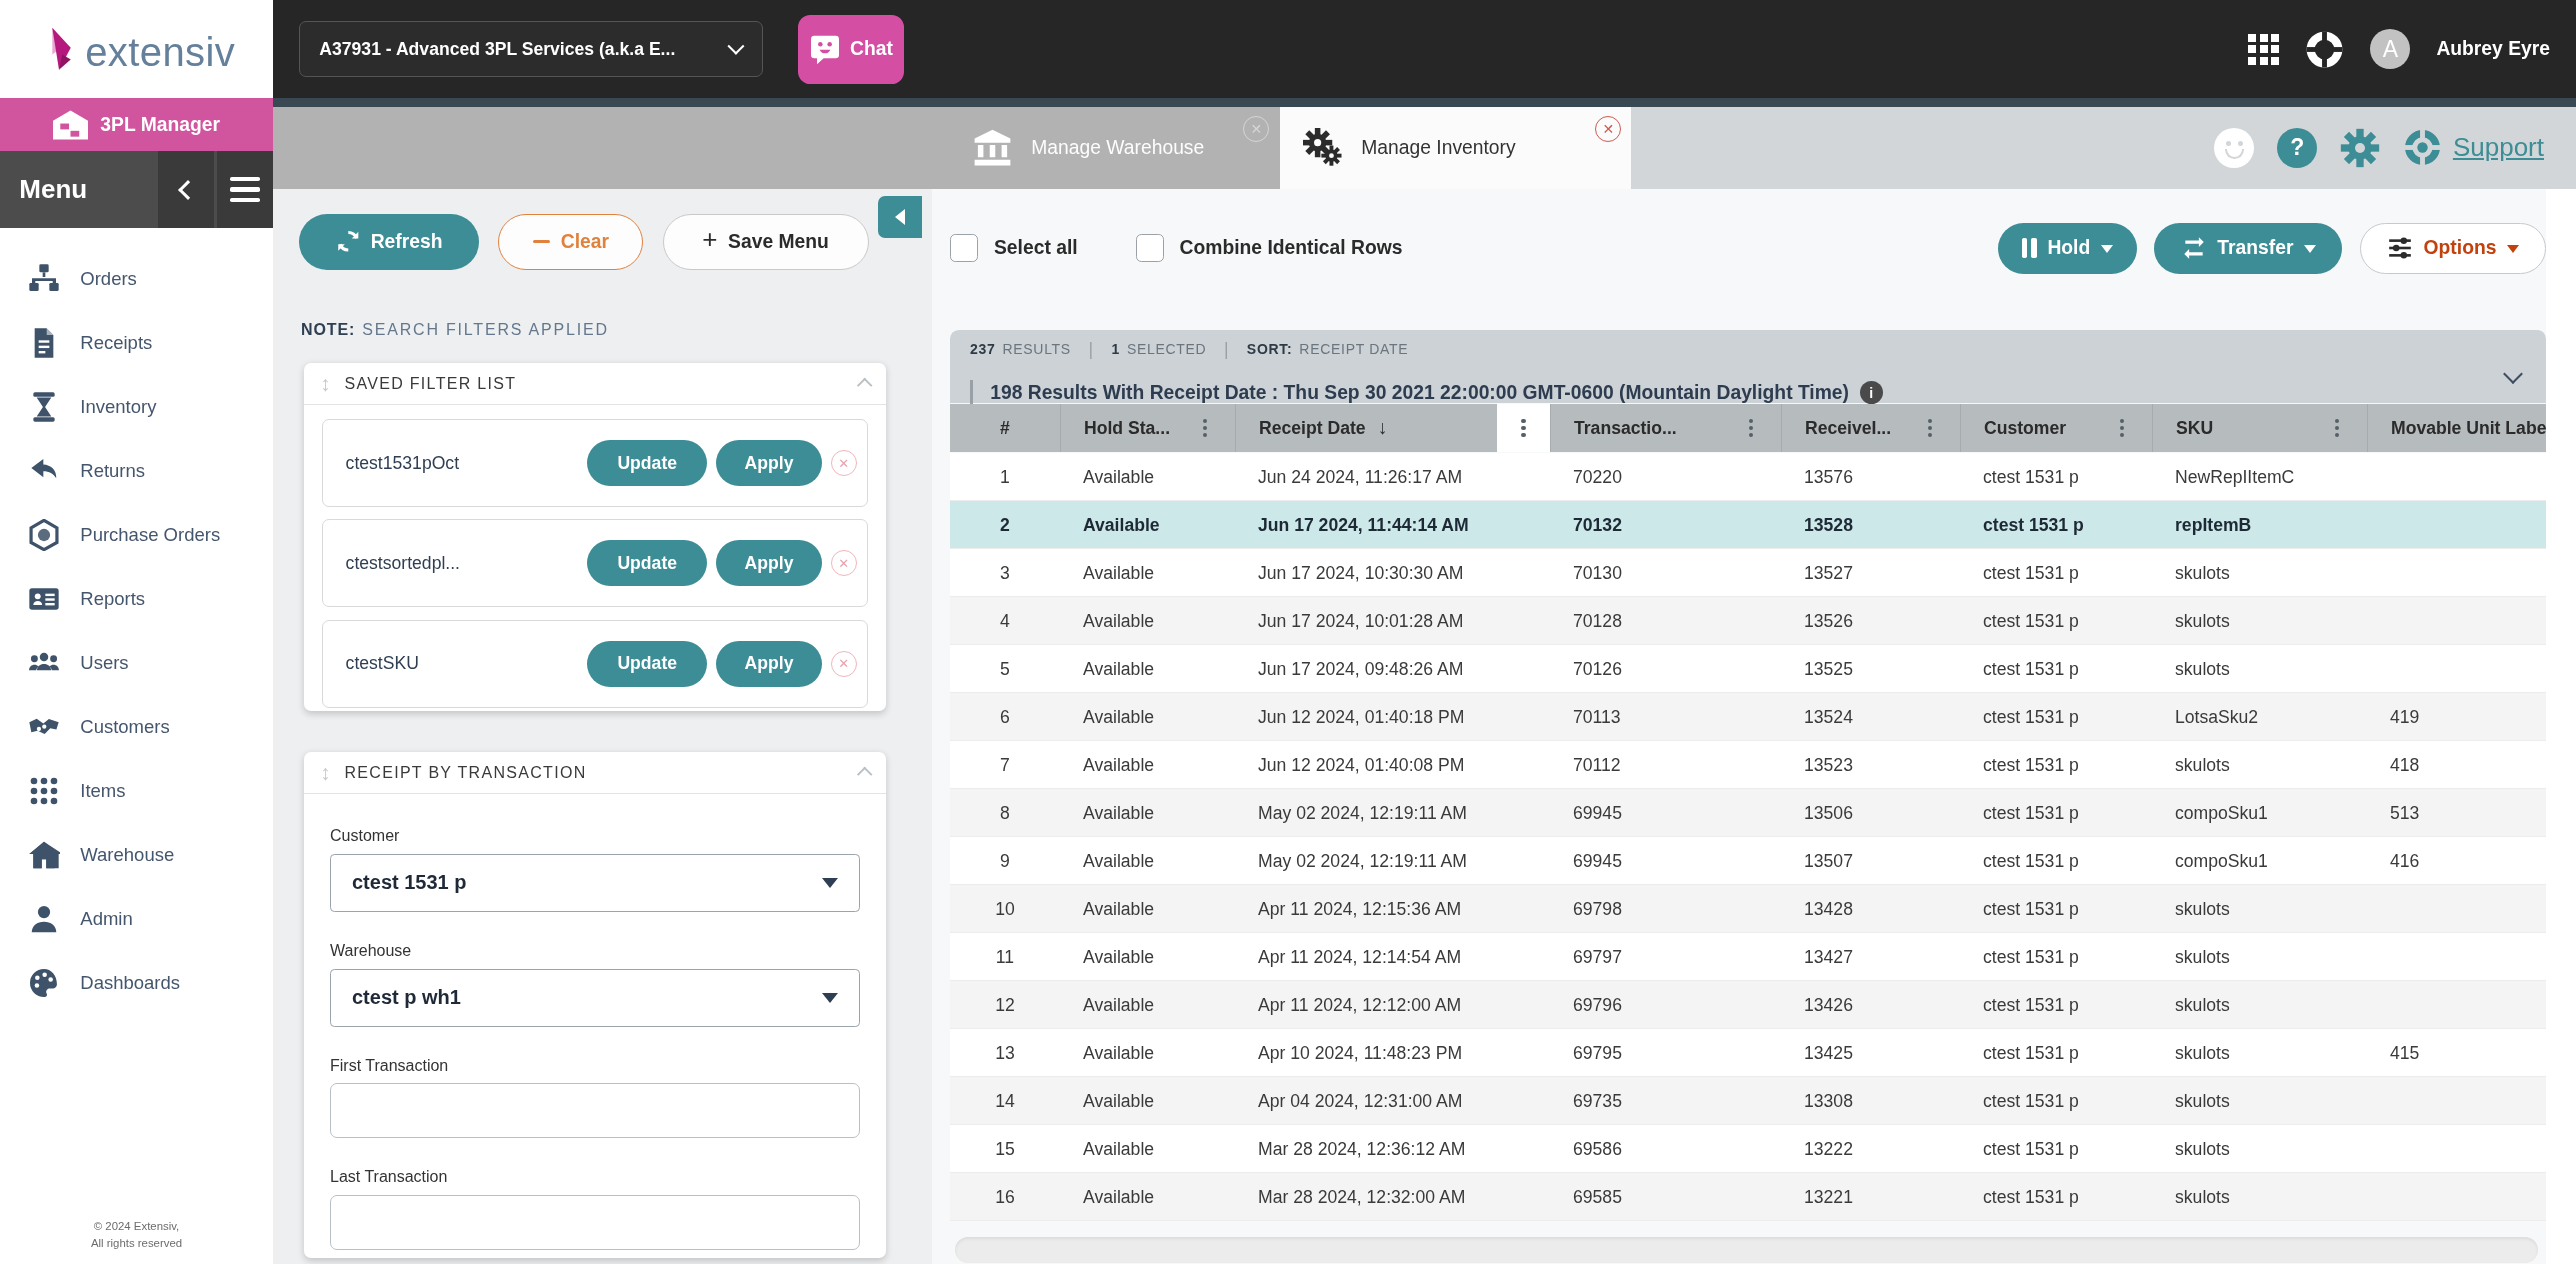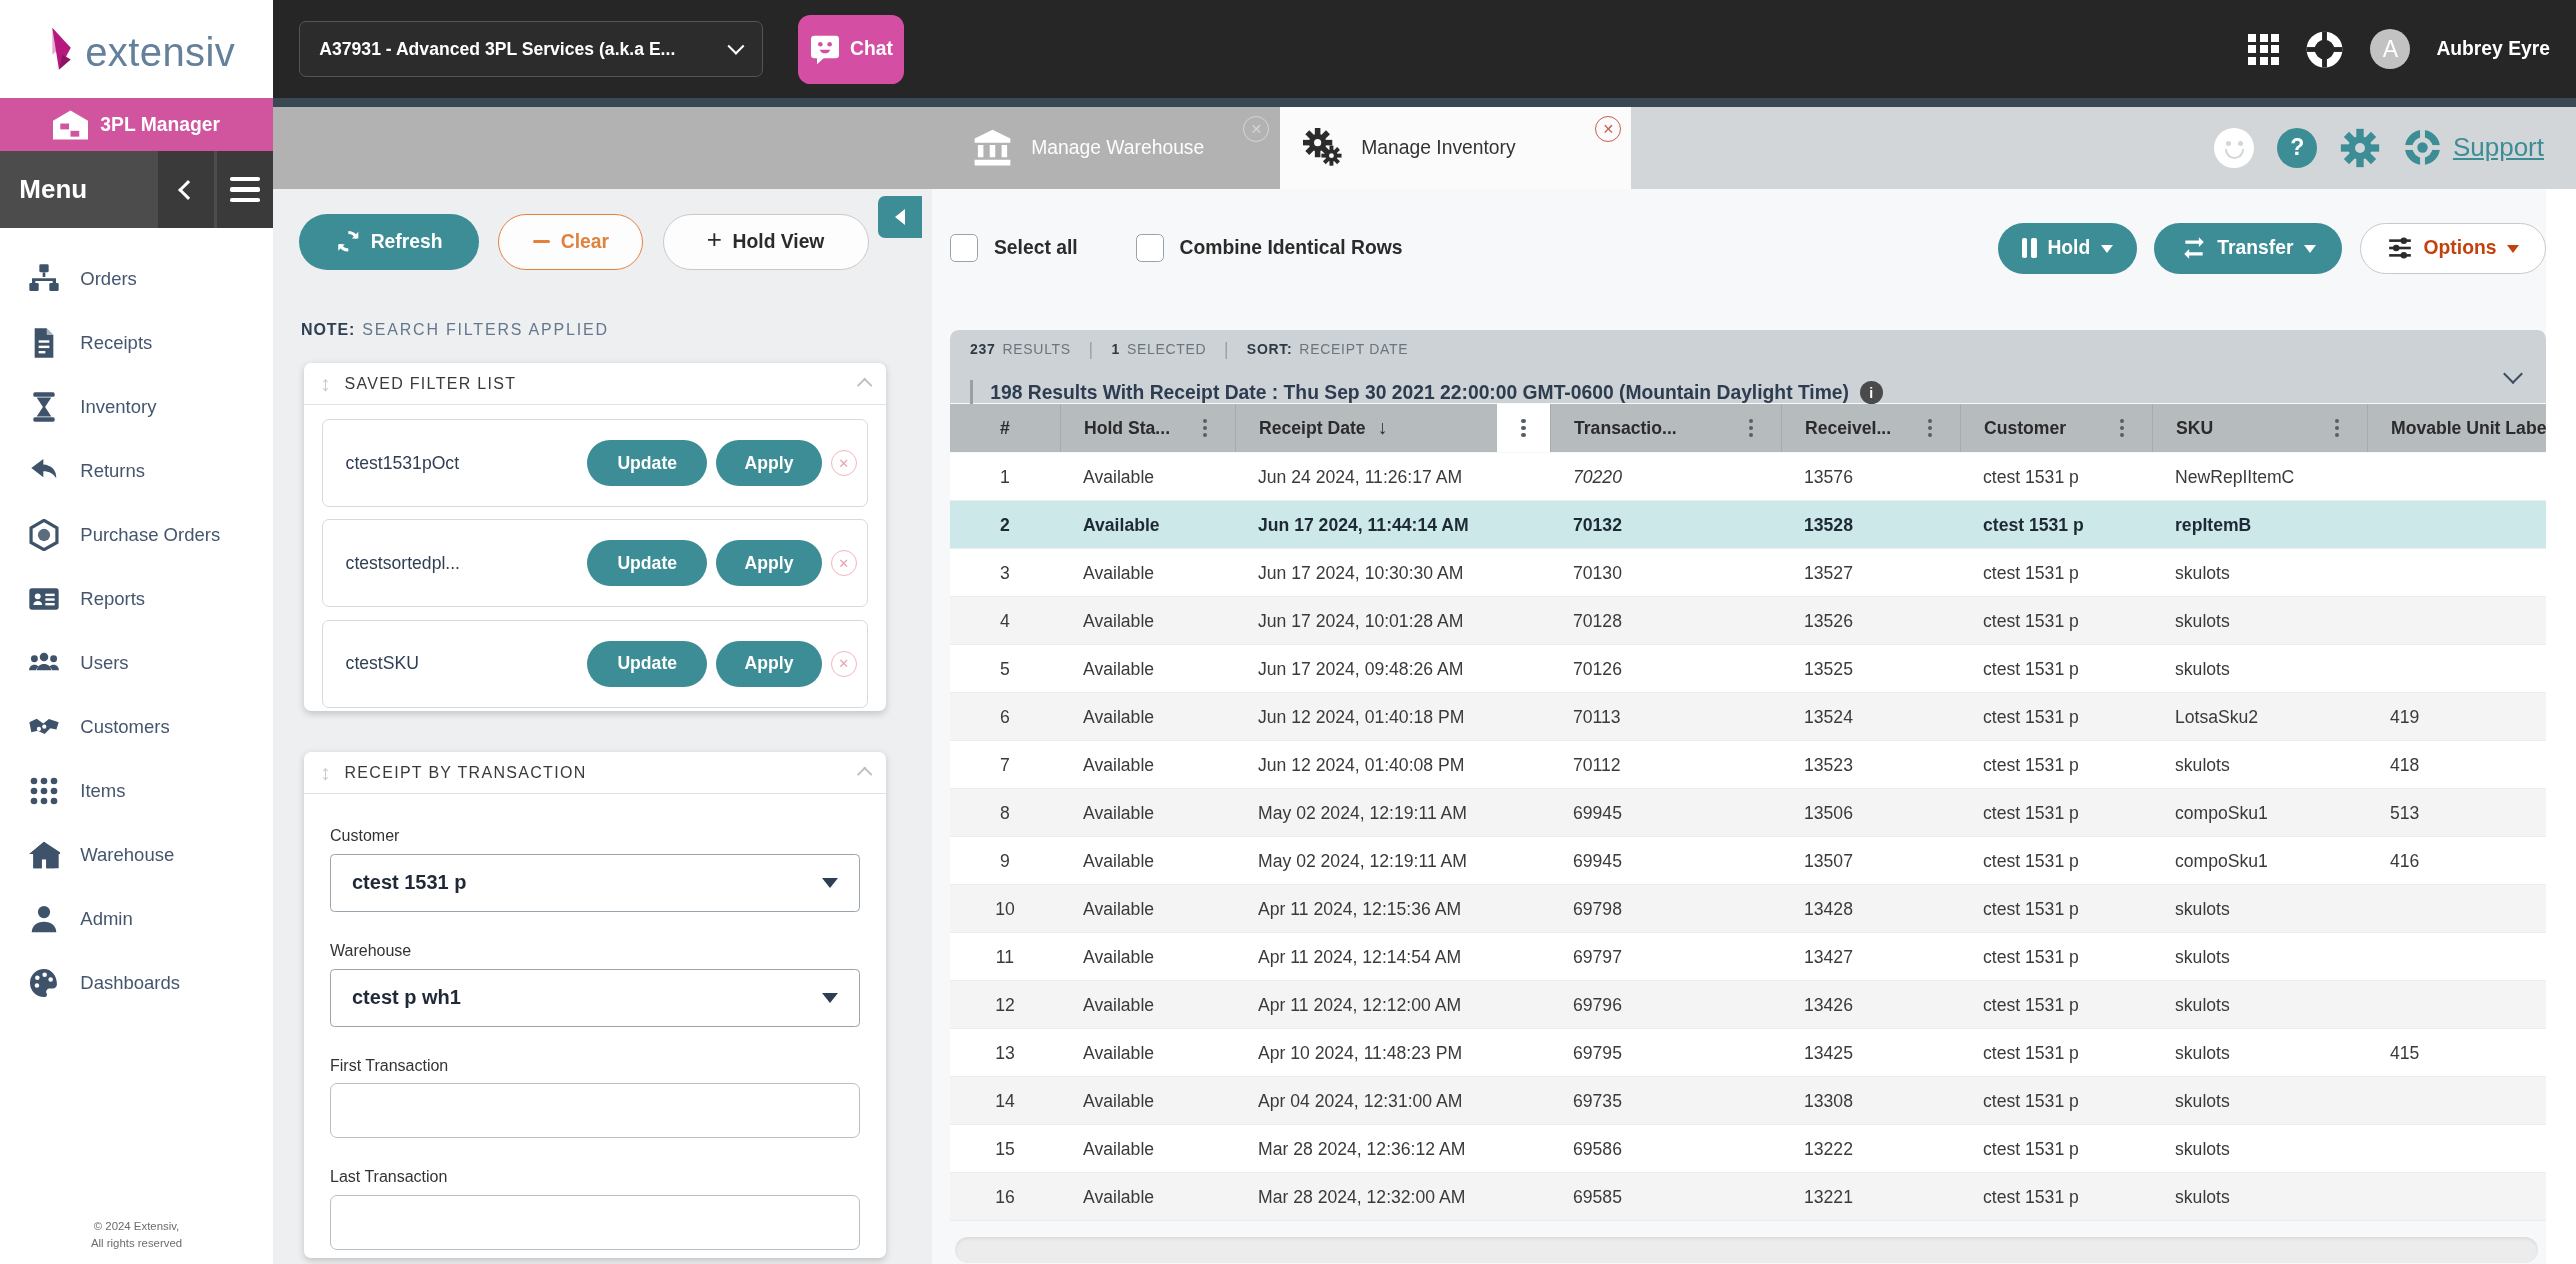--- a/index.html
+++ b/index.html
@@ -486,21 +486,21 @@
             <path d="M2.2 21.2v-6.4h6.4z" fill="#fff"></path>
           </svg>
           <span>Refresh</span>
         </div>
         <div class="pill btn-clear">
           <span class="minus"></span>
           <span>Clear</span>
         </div>
         <div class="pill btn-save">
           <span class="plus">+</span>
-          <span>Hold View</span>
+          <span>Save Menu</span>
         </div>
       </div>
       <div class="fp-note">
         <span class="n1">NOTE:</span><span class="n2">SEARCH FILTERS APPLIED</span>
       </div>
 
       <div class="card card1">
         <div class="card-head">
           <span class="drag-ic">↕</span>
           <span class="card-title">SAVED FILTER LIST</span>
@@ -654,21 +654,21 @@
           </div>
           <div class="hcell" style="width: 179px;">
             <span>Movable Unit Label</span>
           </div>
         </div>
       <div class="grid-body" id="grid-body">
           <div class="grow">
             <div class="gcell center" style="width: 110px;">1</div>
             <div class="gcell" style="width: 175px;">Available</div>
             <div class="gcell" style="width: 315px;">Jun 24 2024, 11:26:17 AM</div>
-            <div class="gcell" style="width: 231px; font-style: italic;">70220</div>
+            <div class="gcell" style="width: 231px;">70220</div>
             <div class="gcell" style="width: 179px;">13576</div>
             <div class="gcell" style="width: 192px;">ctest 1531 p</div>
             <div class="gcell" style="width: 215px;">NewRepIItemC</div>
             <div class="gcell" style="width: 179px;"></div>
           </div>
           <div class="grow selected">
             <div class="gcell center" style="width: 110px;">2</div>
             <div class="gcell" style="width: 175px;">Available</div>
             <div class="gcell" style="width: 315px;">Jun 17 2024, 11:44:14 AM</div>
             <div class="gcell" style="width: 231px;">70132</div>

